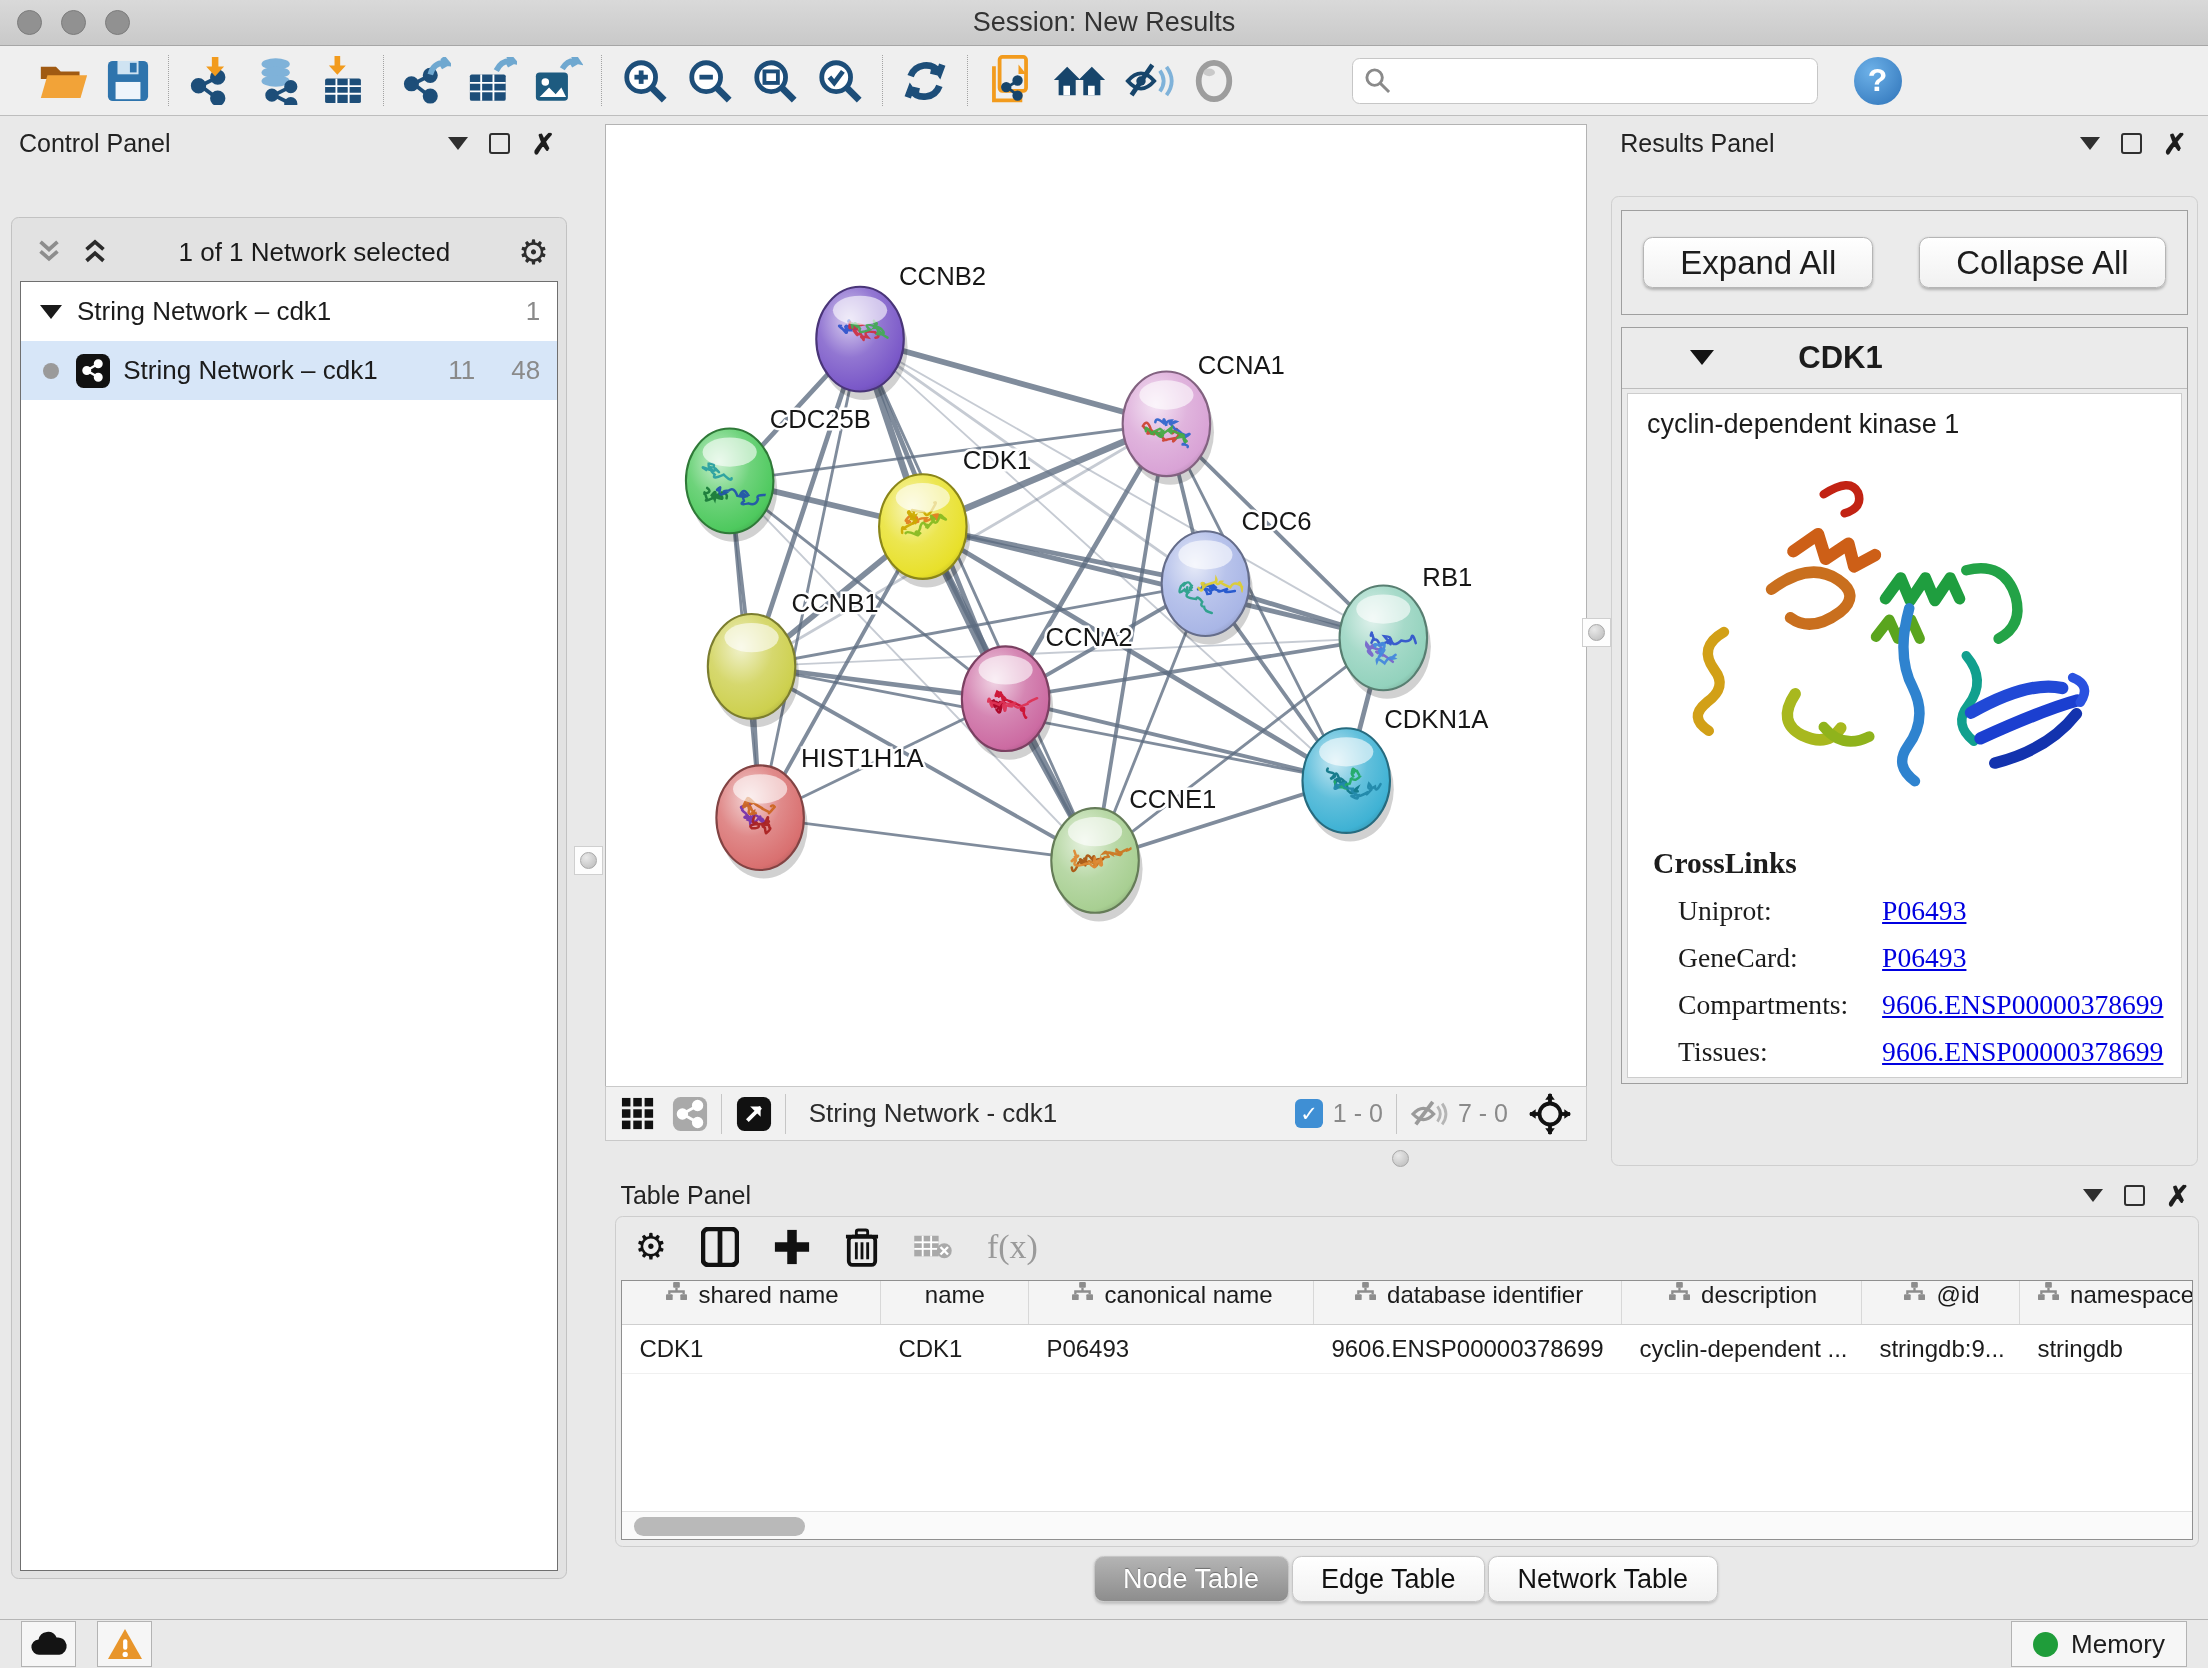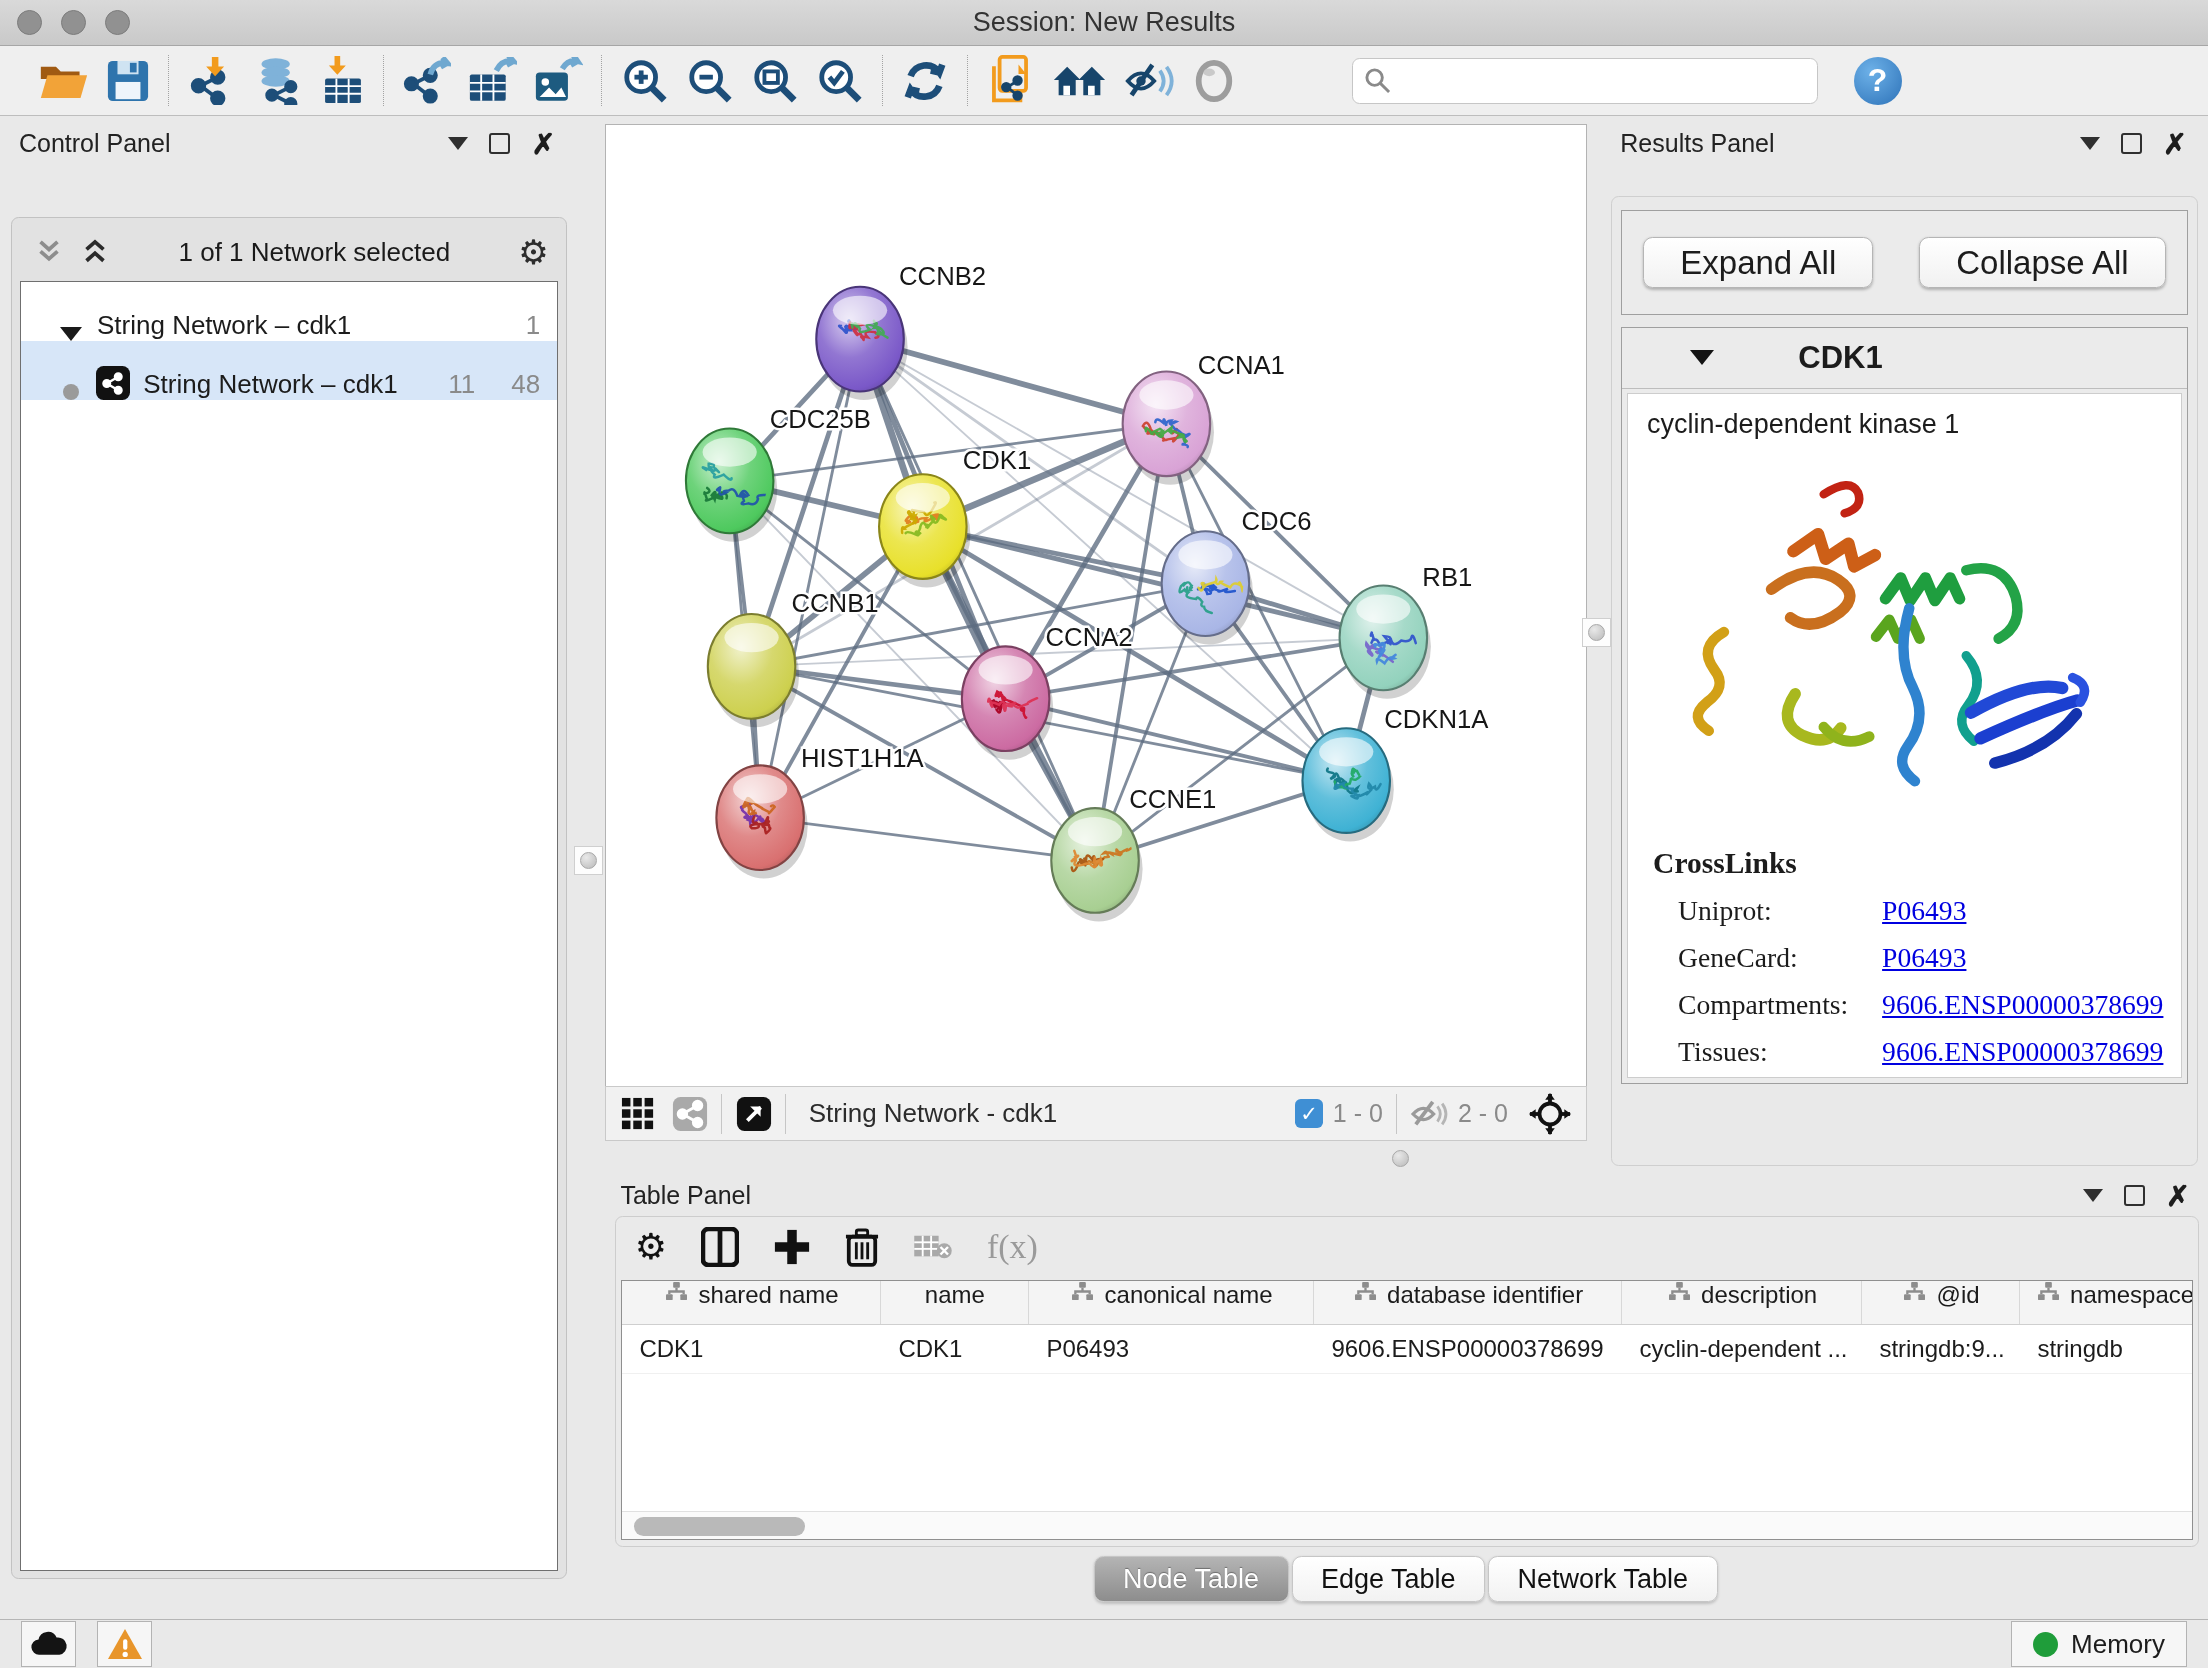--- a/index.html
+++ b/index.html
@@ -43,21 +43,21 @@
   
   .control-panel { position:absolute; left:7.6px; top:120px; width:561px; height:1463px; }
   .cp-tabs { margin:9.5px 0 0 55px; position:relative; z-index:2; }
   .cp-body { position:absolute; left:3.8px; top:97px; right:1.9px; bottom:3.8px; background:#e2e2e2;
     border:1.9px solid #c2c2c2; border-radius:7.6px; padding:7.6px; }
   .cp-subheader { height:53px; display:flex; align-items:center; }
   .cp-subheader .txt { flex:1; text-align:center; font-size:26px; color:#1a1a1a; }
   .chev { cursor:pointer; margin-left:13.3px; }
   .gear { font-size:34px; color:#2d2d2d; margin-right:9.5px; cursor:pointer; }
   .tree-box { position:absolute; left:7.6px; right:7.6px; top:63px; bottom:7.6px; background:#fff; border:1.9px solid #6f6f6f; }
-  .tree-row { height:59px; display:flex; align-items:flex-end; font-size:26px;padding-left:20px; }
+  .tree-row { height:59px; display:flex; align-items:center; font-size:26px; }
   .tree-row .count { margin-left:auto; color:#8a8a8a; margin-right:17px; display:flex; gap:36px; }
   .tree-row.selected { background:#d7e6f8; }
   .tr-caret { width:0; height:0; border-left:11.4px solid transparent; border-right:11.4px solid transparent;
     border-top:14.3px solid #1a1a1a; margin:0 15px 0 19px; cursor:pointer; }
   .tr-dot { width:16px; height:16px; border-radius:50%; background:#9a9a9a; margin:0 17px 0 22px; }
   .string-badge { width:34px; height:34px; border-radius:7.6px; background:#111; display:flex; align-items:center;
     justify-content:center; margin-right:13.3px; }
 
   
   .network-view { position:absolute; left:605px; top:124px; width:982px; height:963px; background:#fff;
@@ -687,21 +687,21 @@
     <span class="nv-check">✓</span>
     <span class="nv-count">1 - 0</span>
     <span class="nv-sep"></span>
     <span class="icon-btn">
       <svg width="38" height="32" viewBox="0 0 40 34">
           <path d="M3 17 q11 -12 22 0 q-11 12 -22 0z" fill="none" stroke="#9a9a9a" stroke-width="3.4"></path>
           <line x1="6" y1="28" x2="24" y2="4" stroke="#9a9a9a" stroke-width="4"></line>
           <path d="M29 9 q6 8 0 16 M34 6 q8 11 0 22" stroke="#b5b5b5" stroke-width="3" fill="none"></path>
         </svg>
     </span>
-    <span class="nv-count">2 - 0</span>
+    <span class="nv-count">7 - 0</span>
     <span class="icon-btn" style="margin:0 15px 0 21px">
       <svg width="42" height="42" viewBox="0 0 44 44">
           <circle cx="22" cy="22" r="11" fill="none" stroke="#111" stroke-width="4"></circle>
           <g stroke="#111" stroke-width="4">
             <line x1="22" y1="1" x2="22" y2="11"></line>
             <line x1="22" y1="33" x2="22" y2="43"></line>
             <line x1="1" y1="22" x2="11" y2="22"></line>
             <line x1="33" y1="22" x2="43" y2="22"></line>
           </g>
           <g fill="#111">

